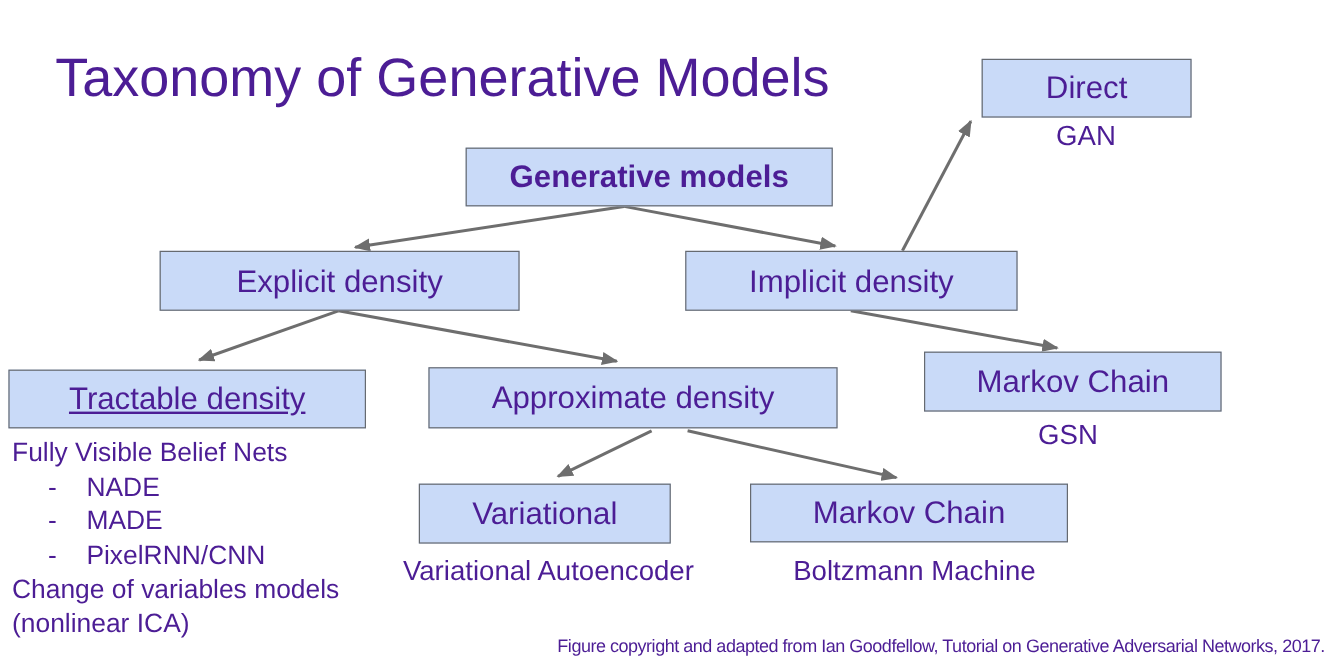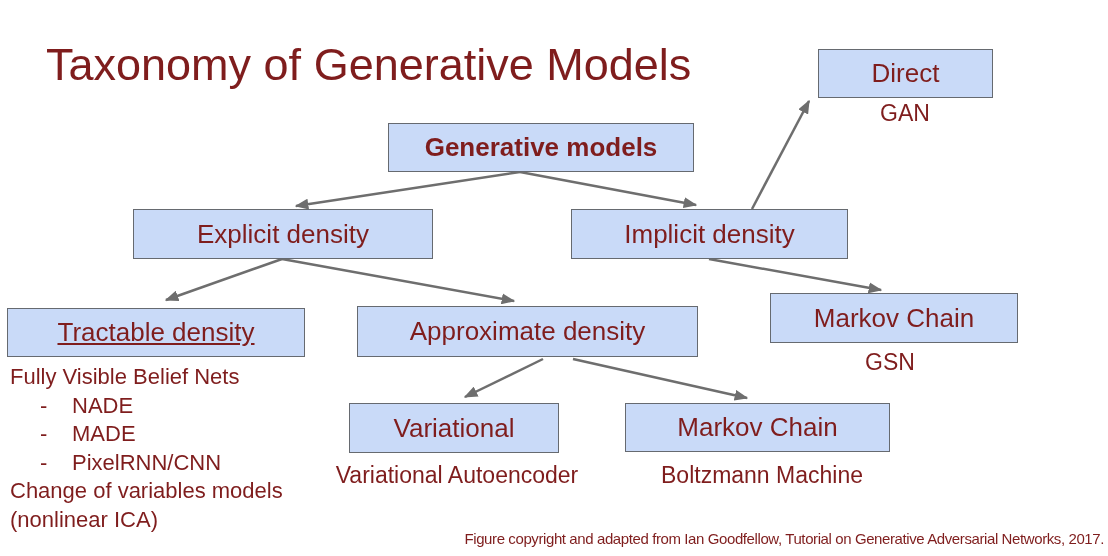--- a/index.html
+++ b/index.html
@@ -7,21 +7,21 @@
     padding: 0;
     background: #ffffff;
   }
   .canvas {
     position: relative;
     width: 1108px;
     height: 556px;
     background: #ffffff;
     overflow: hidden;
     font-family: "Liberation Sans", sans-serif;
-    color: #7f1d1d;
+    color: #4c1d95;
   }
   .edges {
     position: absolute;
     left: 0; top: 0;
     width: 1108px; height: 556px;
     pointer-events: none;
   }
   .edges line {
     stroke: #6e6e6e;
     stroke-width: 2.5;

